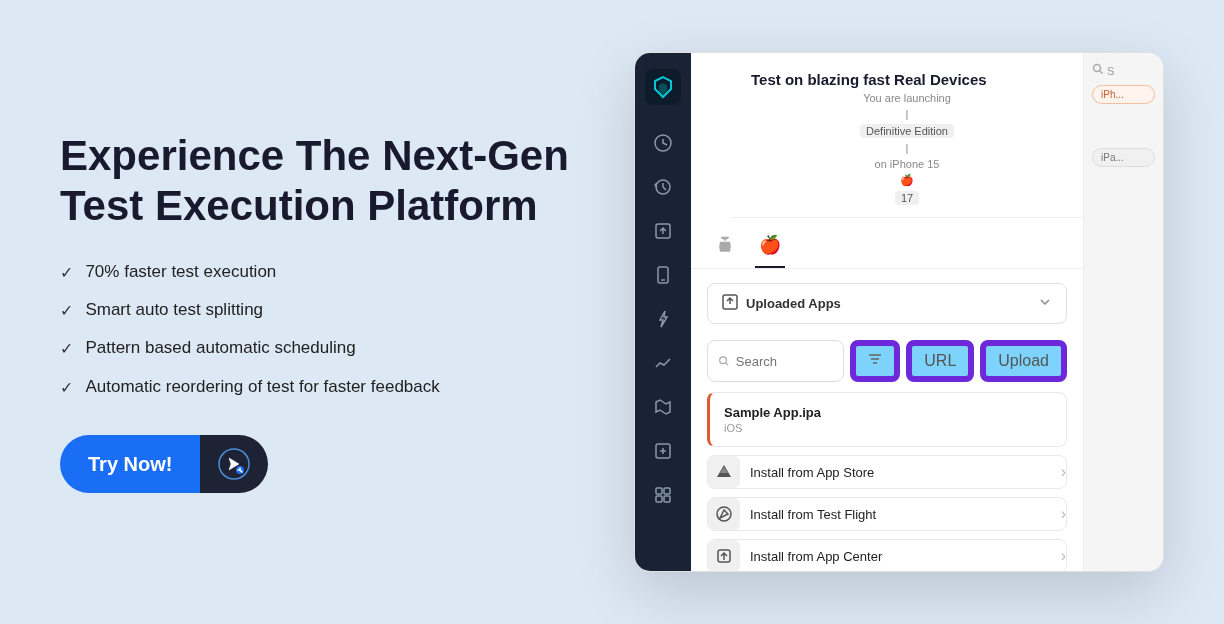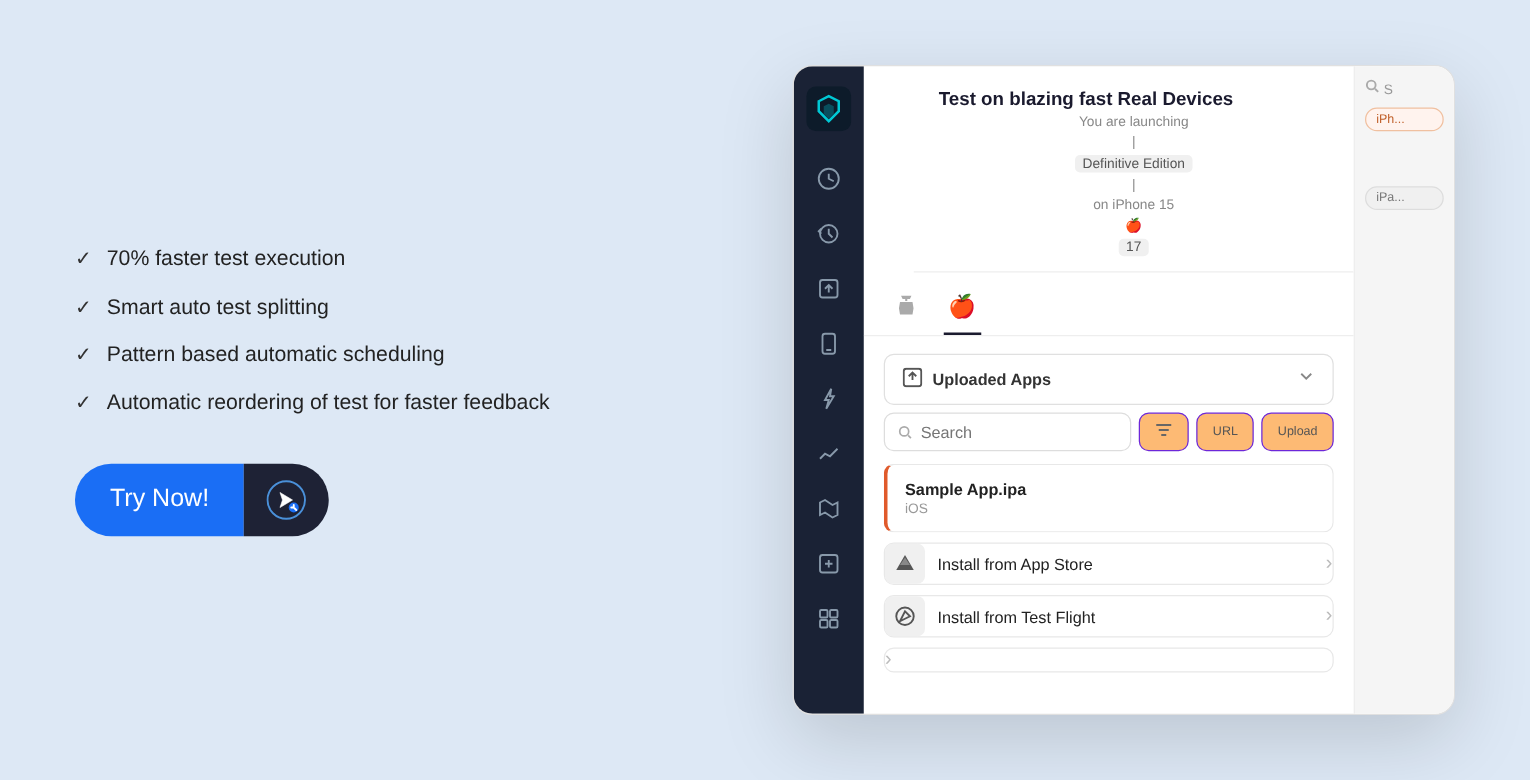--- a/index.html
+++ b/index.html
@@ -63,21 +63,21 @@
       gap: 0;
     }
 
     .cta-button {
       background: #1a6ef5;
       color: white;
       border: none;
       border-radius: 50px 0 0 50px;
       padding: 16px 28px;
       font-size: 20px;
-      font-weight: 400;
+      font-weight: 700;
       cursor: pointer;
       height: 58px;
       display: flex;
       align-items: center;
     }
 
     .cta-icon-btn {
       background: #1e2235;
       border: none;
       border-radius: 0 50px 50px 0;
@@ -214,21 +214,21 @@
     }
 
     
     .dropdown-header {
       display: flex;
       align-items: center;
       justify-content: space-between;
       border: 1px solid #e0e0e0;
       border-radius: 8px;
       padding: 10px 14px;
-      margin-bottom: 6px;
+      margin-bottom: 16px;
       cursor: pointer;
     }
 
     .dropdown-header-left {
       display: flex;
       align-items: center;
       gap: 8px;
       font-size: 13px;
       font-weight: 600;
       color: #333;
@@ -254,26 +254,26 @@
 
     .search-input-wrapper input {
       border: none;
       outline: none;
       font-size: 13px;
       width: 100%;
       color: #333;
     }
 
     .btn-small {
-      border: 1px solid #6d28d9;
+      border: 6px solid #6d28d9;
       border-radius: 8px;
       padding: 6px 12px;
-      font-size: 10px;
-      cursor: pointer;
-      background: #fdba74;
+      font-size: 16px;
+      cursor: pointer;
+      background: #7dd3fc;
       color: #555;
     }
 
     
     .app-list-item {
       border: 1px solid #e8e8e8;
       border-radius: 8px;
       padding: 12px 14px;
       margin-bottom: 8px;
       cursor: pointer;
@@ -373,20 +373,21 @@
       overflow: hidden;
       margin-top: 44px;
     }
   </style>
 </head>
 <body>
 
 <div class="main-container">
 
   <div class="left-panel">
+    <h1 class="hero-title">Experience The Next-Gen Test Execution Platform</h1>
 
     <ul class="feature-list">
       <li>
         <span class="check-icon">✓</span>
         <span>70% faster test execution</span>
       </li>
       <li>
         <span class="check-icon">✓</span>
         <span>Smart auto test splitting</span>
       </li>
@@ -568,20 +569,29 @@
                   <circle cx="9" cy="9" r="7"></circle>
                   <path d="M5 13 L9 5 L13 9 L9 11 Z"></path>
                 </svg>
               </div>
               <span class="install-label">Install from Test Flight</span>
             </div>
             <span class="chevron-right">›</span>
           </div>
 
           <div class="install-option">
+            <div class="install-option-left">
+              <div class="install-icon">
+                <svg width="18" height="18" viewBox="0 0 18 18" fill="none" stroke="#555" stroke-width="1.5">
+                  <rect x="3" y="3" width="12" height="12" rx="2"></rect>
+                  <path d="M6 9 L9 6 L12 9 M9 6 L9 13"></path>
+                </svg>
+              </div>
+              <span class="install-label">Install from App Center</span>
+            </div>
             <span class="chevron-right">›</span>
           </div>
 
         </div>
       </div>
 
       <div class="device-panel">
         <div class="device-panel-search">
           <svg width="12" height="12" viewBox="0 0 12 12" fill="none" stroke="#aaa" stroke-width="1.5">
             <circle cx="5" cy="5" r="3.5"></circle>

